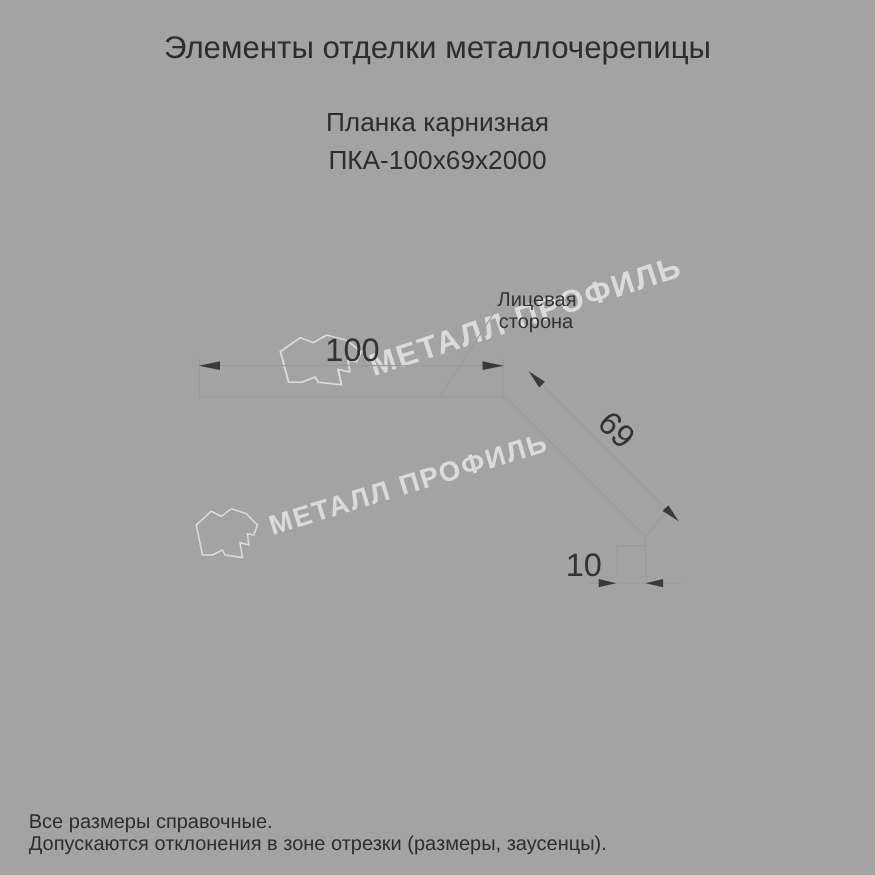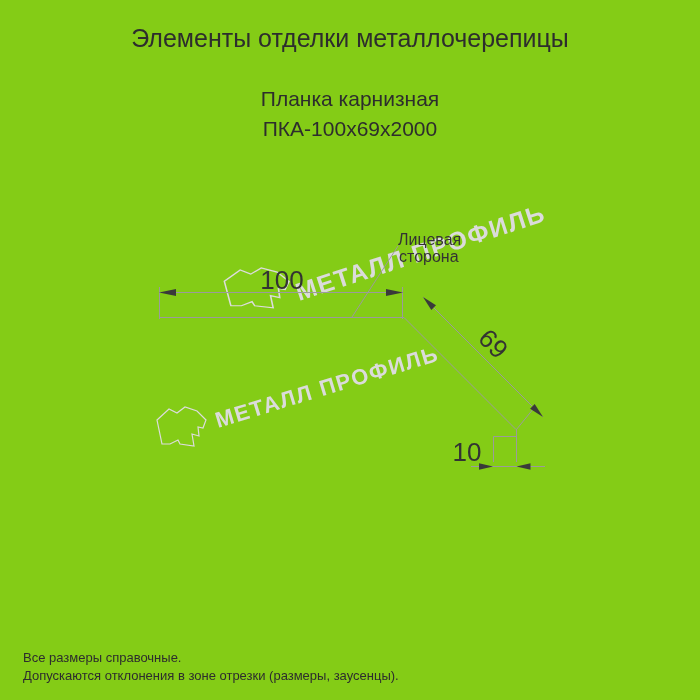--- a/index.html
+++ b/index.html
@@ -1,26 +1,26 @@
 <!DOCTYPE html>
 <html><head>
 <meta charset="utf-8">
 <style>
   html,body{margin:0;padding:0;background:#ffffff;}
   .page{
-    position:relative;width:700px;height:700px;background:#84cc16;
+    position:relative;width:700px;height:700px;background:#a3a3a3;
     font-family:"Liberation Sans","DejaVu Sans",sans-serif;
     color:#2d2d2d;overflow:hidden;
   }
   .centered{position:absolute;left:0;right:0;text-align:center;}
   .page-title{top:24px;font-size:25px;line-height:1.15;color:#2d2d2d;}
   .product-subtitle{top:87px;font-size:21px;line-height:1.15;color:#2d2d2d;}
   .product-code{top:117px;font-size:21px;line-height:1.15;color:#2d2d2d;}
   .drawing{position:absolute;left:0;top:0;width:700px;height:700px;}
-  .footer{position:absolute;left:23px;top:649px;font-size:13px;line-height:17.5px;color:#2d2d2d;}
+  .footer{position:absolute;left:23px;top:649px;font-size:16px;line-height:17.5px;color:#2d2d2d;}
   svg text{font-family:"Liberation Sans","DejaVu Sans",sans-serif;}
   .dim-text{fill:#333333;font-size:26px;}
   .label-text{fill:#333333;font-size:16px;}
   .wm-text{fill:#dbdbdb;font-weight:bold;letter-spacing:1.5px;}
 </style>
 </head>
 <body>
 
 <div class="page">
 

